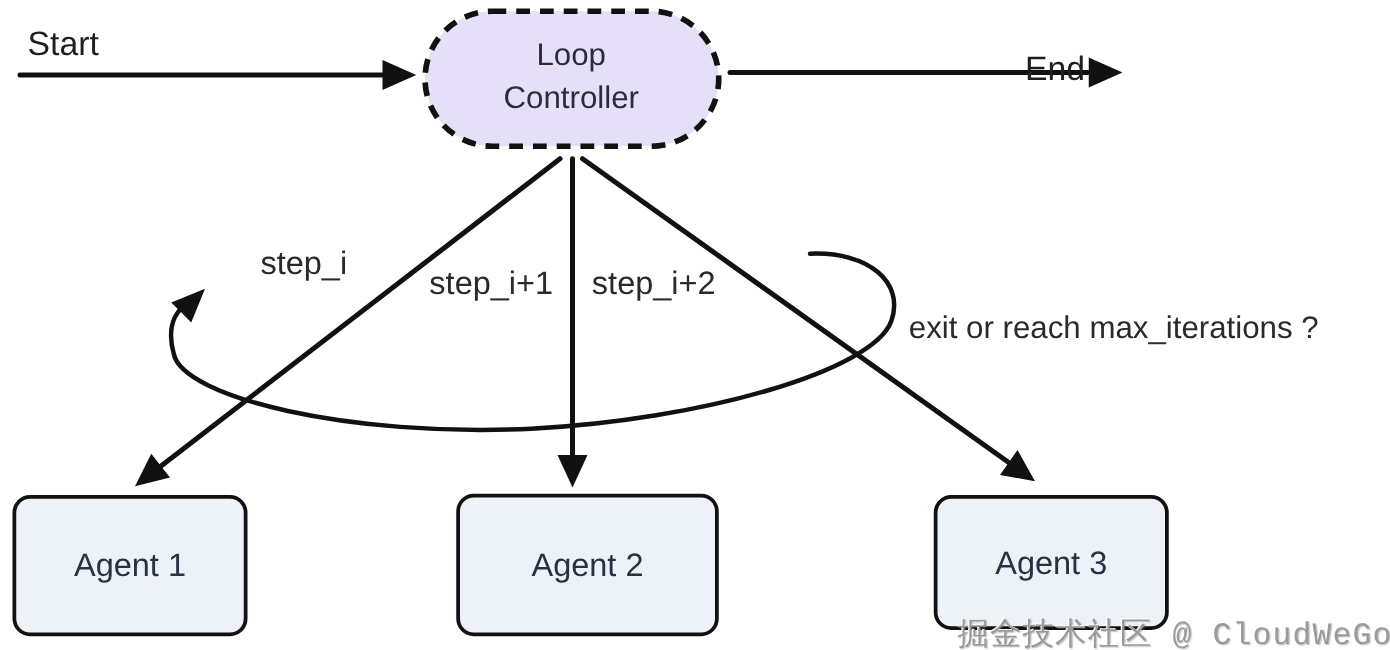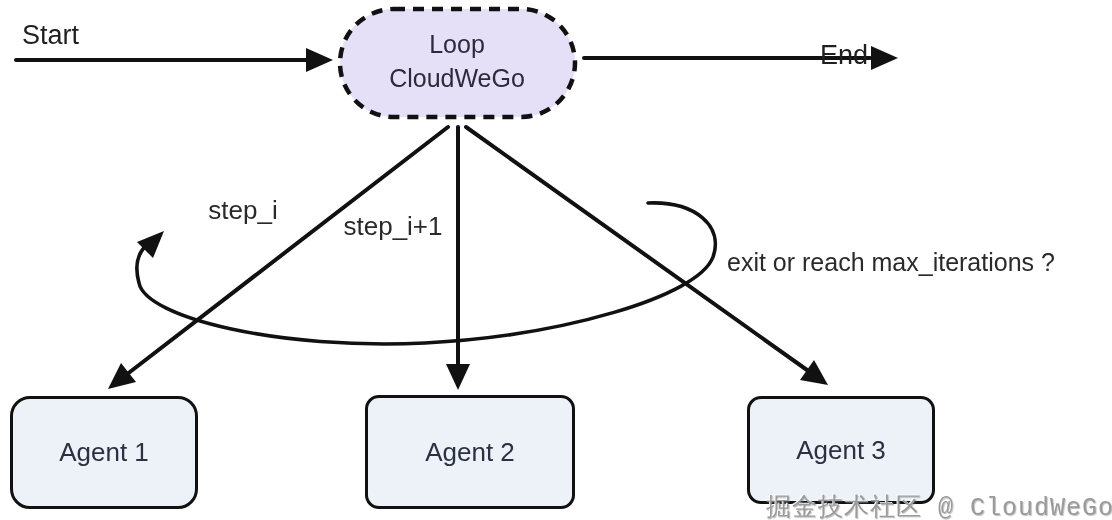--- a/index.html
+++ b/index.html
@@ -84,21 +84,21 @@
     box-sizing: border-box;
     background: var(--agent_fill, #edf1f8);
     border: 3px solid var(--stroke, #111);
     border-radius: 14px;
     display: flex;
     align-items: center;
     justify-content: center;
     font-size: 26px;
     color: #2b3142;
   }
-  .agent-1 { left: 10px;  top: 396px; width: 188px; height: 113px; border-radius: 20px; }
+  .agent-1 { left: 10px;  top: 396px; width: 188px; height: 113px; }
   .agent-2 { left: 365px; top: 395px; width: 210px; height: 114px; }
   .agent-3 { left: 747px; top: 396px; width: 188px; height: 108px; }
   .watermark {
     position: absolute;
     left: 766px;
     top: 490px;
     font-size: 25px;
     letter-spacing: 1px;
     color: var(--watermark, #9a9a9a);
     text-shadow: -1px -1px 0 rgba(255,255,255,0.95), 1px 1px 1px rgba(110,110,110,0.45);
@@ -132,25 +132,26 @@
     <polygon class="arrowhead" points="828,385 800,380 814,360"></polygon>
 
     <path class="loop-curve" d="M648 203 C695 201 724 226 713 257 C698 297 560 336 425 343 C280 350 146 318 139 283 C133 261 140 250 149 243"></path>
     <polygon class="arrowhead" points="164,231 153,258 137,242"></polygon>
   </svg>
 
   <div class="txt flow-label" style="left:22px; top:20px;">Start</div>
   <div class="txt flow-label" style="left:820px; top:20px;margin-top:20px;">End</div>
 
   <div class="controller-label">
-    <span>Loop CloudWeGo</span>
+    <span>Loop Controller</span>
   </div>
 
   <div class="txt edge-label" style="left:243px; top:195px;">step_i</div>
   <div class="txt edge-label" style="left:393px; top:211px;">step_i+1</div>
+  <div class="txt edge-label" style="left:523px; top:211px;">step_i+2</div>
 
   <div class="txt annotation-label" style="left:727px; top:248px;">exit or reach max_iterations ?</div>
 
   <div class="agent-box agent-1">
     <span>Agent 1</span>
   </div>
   <div class="agent-box agent-2">
     <span>Agent 2</span>
   </div>
   <div class="agent-box agent-3">

